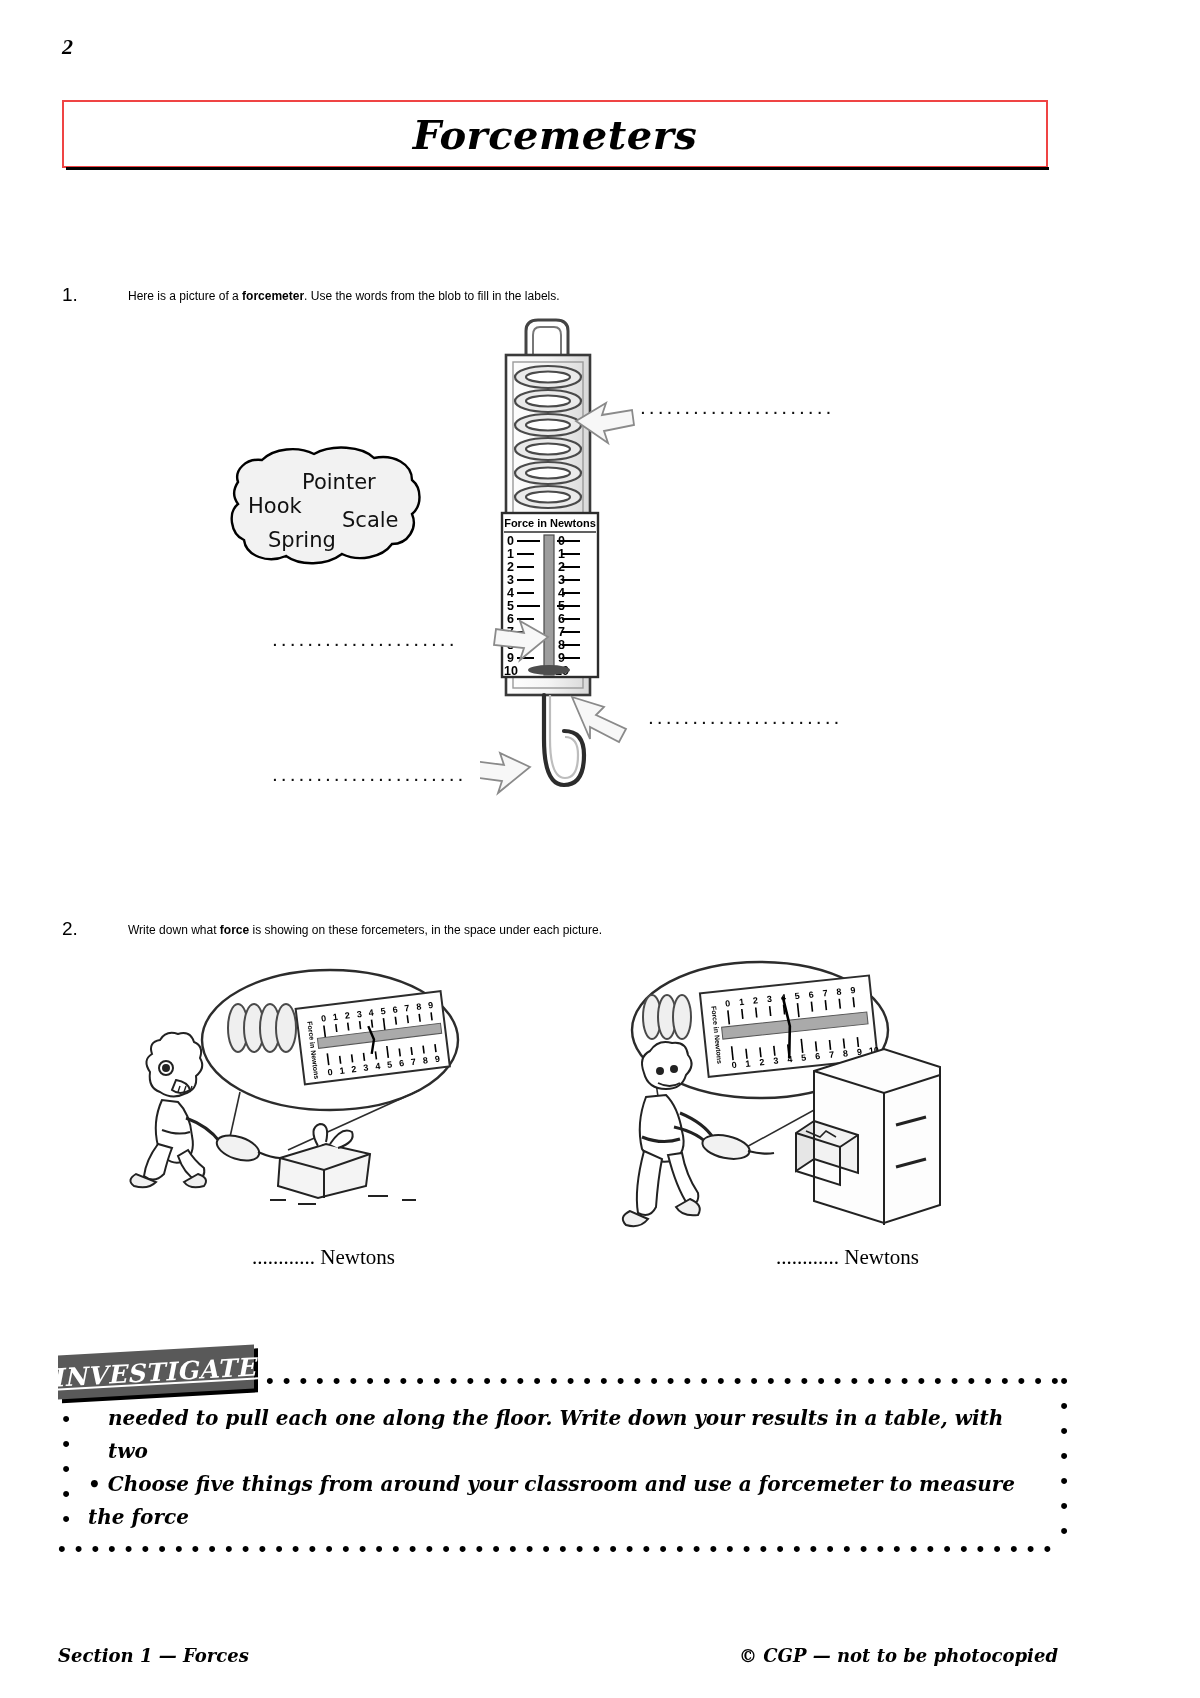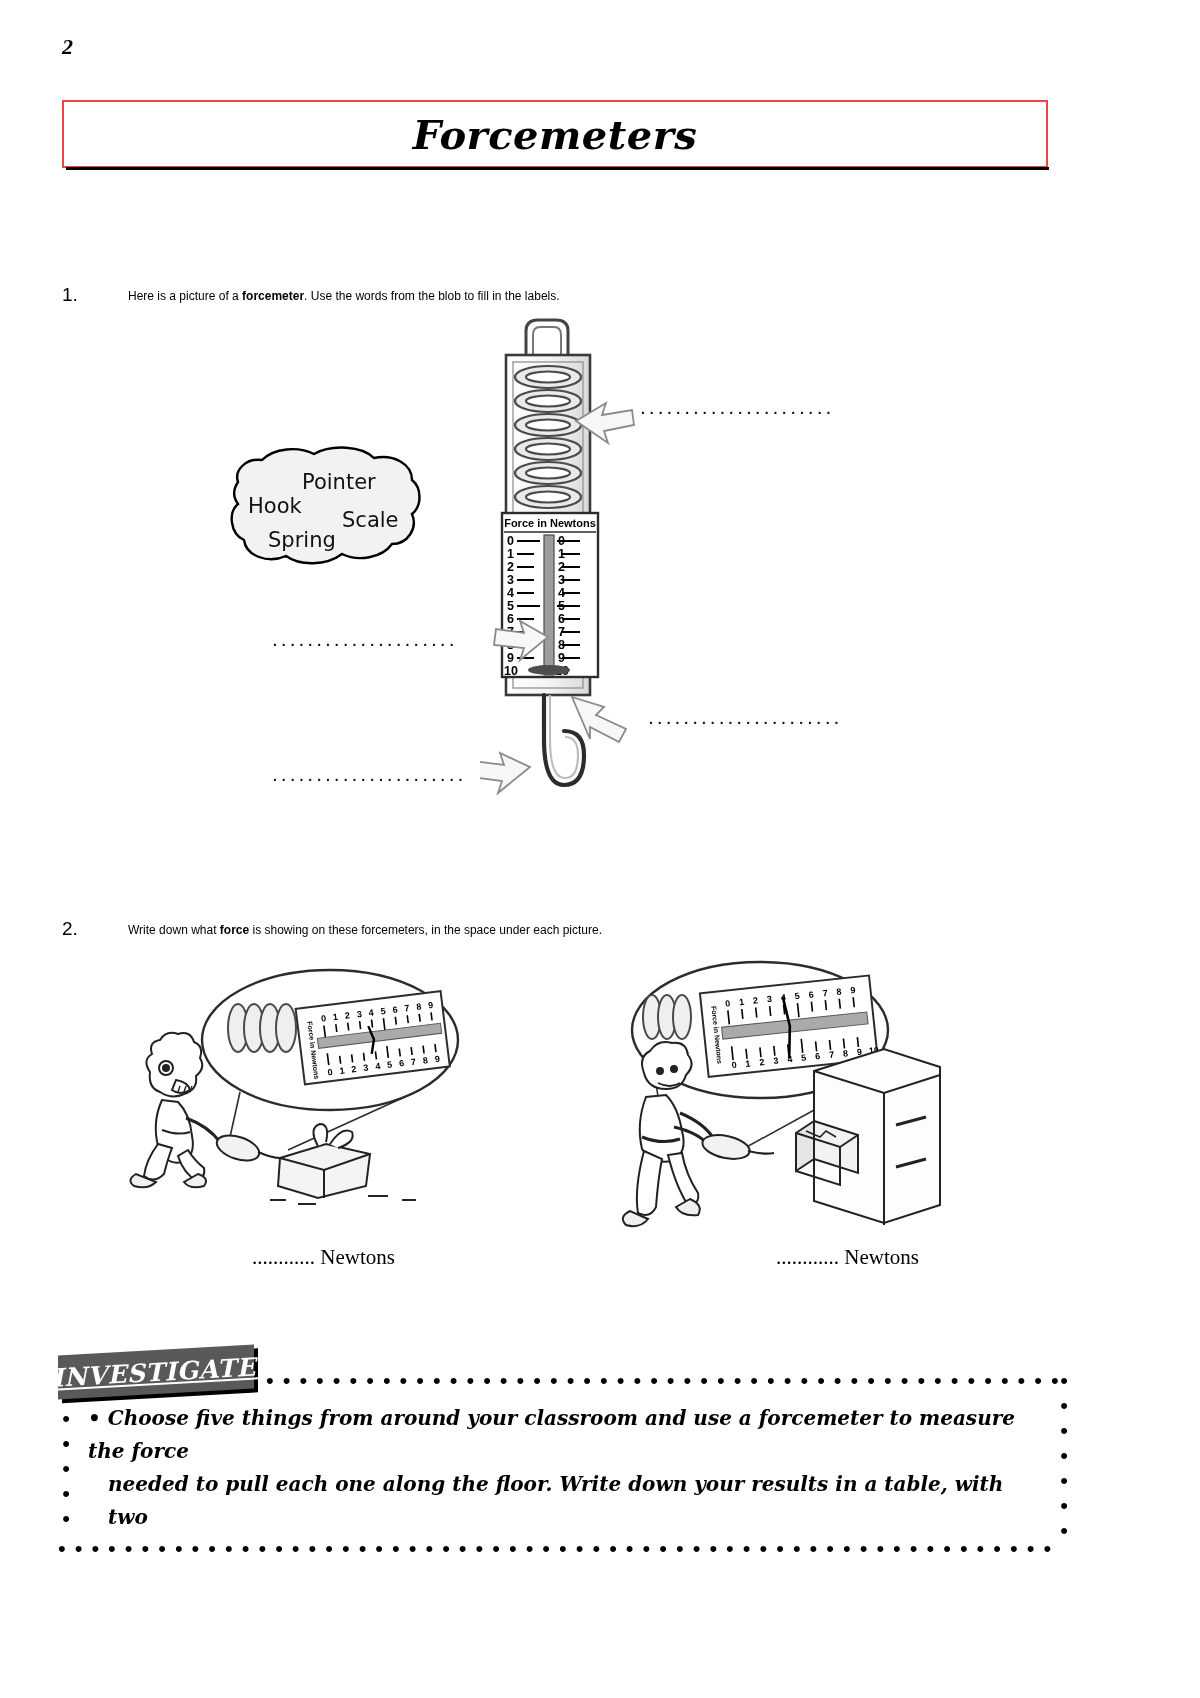--- a/index.html
+++ b/index.html
@@ -492,24 +492,28 @@
 
   <div class="inv-wrap">
     <div class="inv-tag">
       <span>INVESTIGATE</span>
     </div>
     <div class="inv-dots-top">•••••••••••••••••••••••••••••••••••••••••••••••••••••</div>
     <div class="inv-dots-bottom">•••••••••••••••••••••••••••••••••••••••••••••••••••••••••••••••••••</div>
     <div class="inv-dots-left">•<br>•<br>•<br>•<br>•</div>
     <div class="inv-dots-right">•<br>•<br>•<br>•<br>•<br>•<br>•</div>
     <div class="inv-body">
+      <div style="padding-left:20px;">
+        <span>needed to pull each one along the floor.  Write down your results in a table, with two</span>
+      </div>
       <div>
         <span>•</span>
         <span>Choose five things from around your classroom and use a forcemeter to measure the force</span>
       </div>
-      <div style="padding-left:20px;">
-        <span>needed to pull each one along the floor.  Write down your results in a table, with two</span>
-      </div>
     </div>
   </div>
 
+  <div class="footer">
+    <div>Section 1 — Forces</div>
+    <div>© CGP — not to be photocopied</div>
+  </div>
 
 </div>
 
 </body></html>

